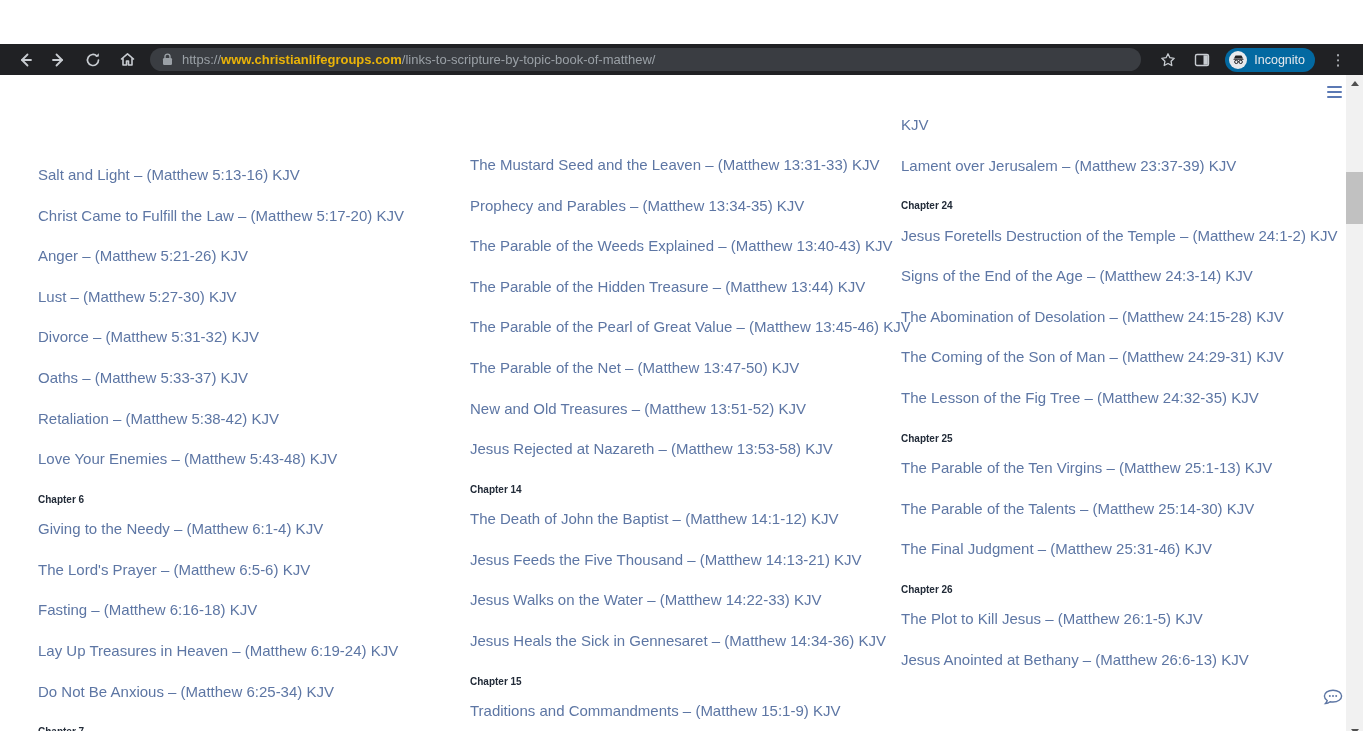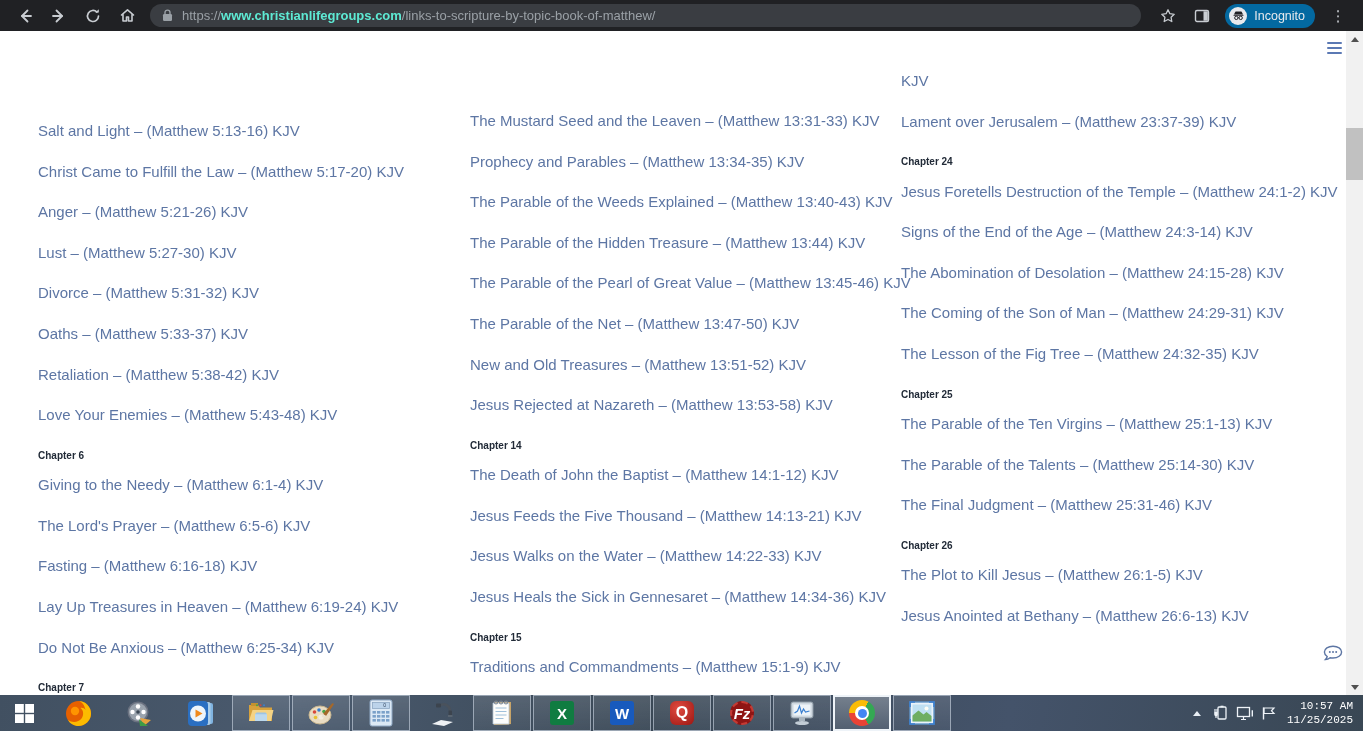--- a/index.html
+++ b/index.html
@@ -1,30 +1,30 @@
 <!DOCTYPE html>
 <html><head>
 <meta charset="utf-8">
 <style>
   * { margin:0; padding:0; box-sizing:border-box; }
   html,body { width:1363px; height:731px; overflow:hidden; background:#fff;
               font-family:"Liberation Sans", sans-serif; }
 
   
   .chrome-bar { position:relative; width:1363px; height:31px; background:#202124;
-                display:flex; align-items:center; padding:0 8px; }
+                display:flex; align-items:center; padding:0 8px;margin-top:44px; }
   .nav-btn { width:26px; height:26px; display:flex; align-items:center; justify-content:center;
              border-radius:50%; margin:0 4px; flex:0 0 auto; }
   .nav-btn svg { display:block; }
   .omnibox { flex:1 1 auto; height:23px; background:#3a3d42; border-radius:12px;
              margin:0 10px 0 6px; display:flex; align-items:center; padding:0 12px;
              font-size:13px; white-space:nowrap; overflow:hidden; }
   .omnibox .lock { margin-right:9px; display:flex; }
   .url-dim { color:#9aa0a6; }
-  .url-domain { color:#5eead4; font-weight:bold; }
+  .url-domain { color:#eab308; font-weight:bold; }
   .incog-badge { flex:0 0 auto; height:24px; background:#0369a1; border-radius:12px;
                  display:flex; align-items:center; padding:0 10px 0 4px; margin:0 6px; }
   .incog-circle { width:18px; height:18px; border-radius:50%; background:#e8eaed;
                   display:flex; align-items:center; justify-content:center; margin-right:7px; }
   .incog-label { color:#e8eaed; font-size:12.5px; }
   .menu-dots { color:#c8ccd1; font-size:15px; letter-spacing:0; width:18px; text-align:center; }
 
   
   .viewport { position:relative; width:1363px; height:664px; background:#ffffff; overflow:hidden; }
   .pg-col { position:absolute; width:420px; }

